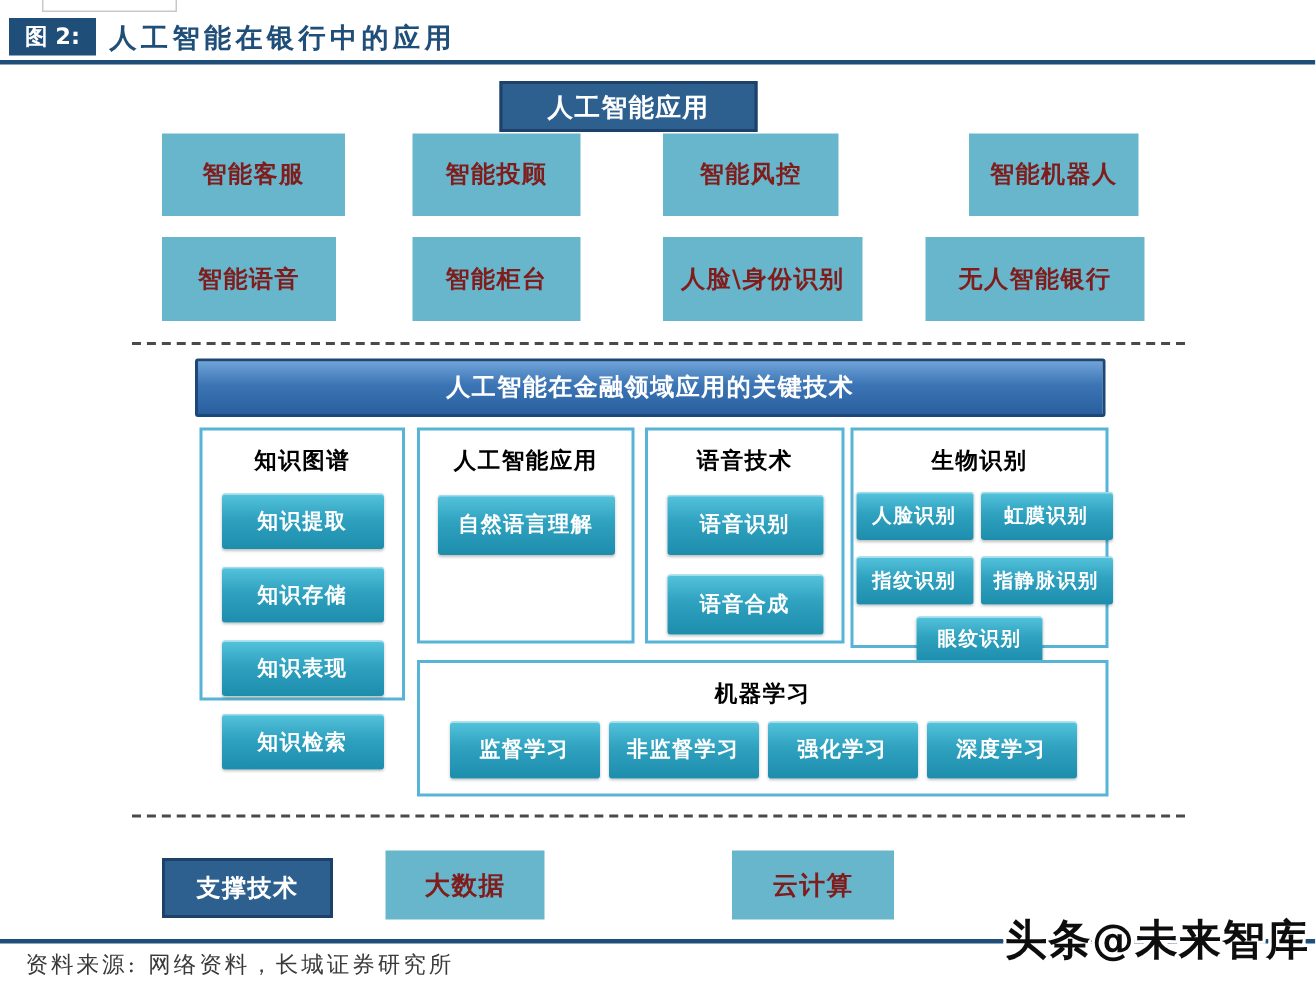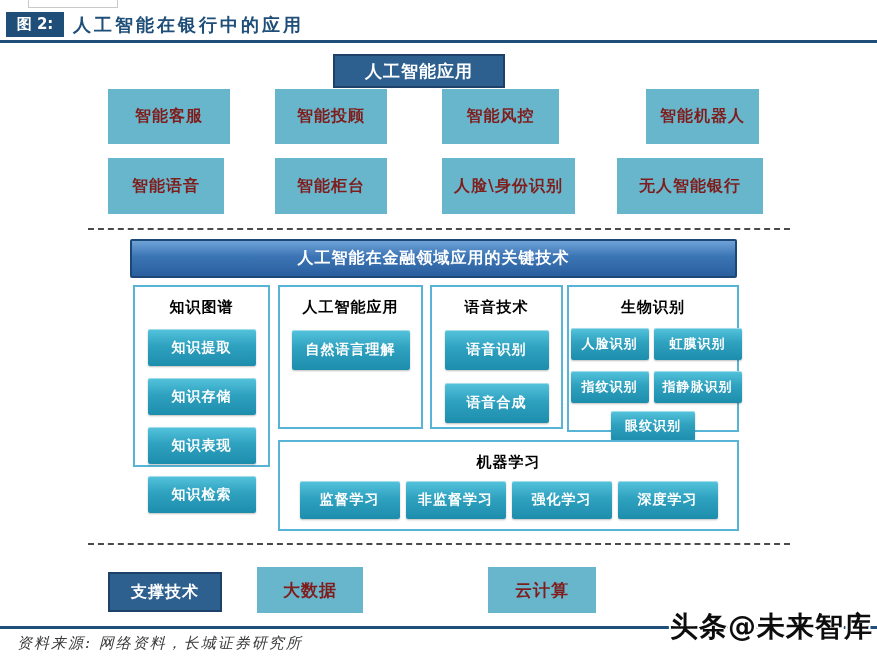--- a/index.html
+++ b/index.html
@@ -66,21 +66,21 @@
   .ml-row{display:flex;justify-content:center;gap:6px;margin-top:9px;}
   .ml-btn{width:100px;height:38px;margin:0;}
   
   .support-box{left:108px;top:572px;width:110px;height:36px;font-size:16px;}
   .b1{left:257px;top:567px;width:106px;height:46px;font-size:17px;}
   .b2{left:488px;top:567px;width:108px;height:46px;font-size:17px;}
   
   .footer-rule{position:absolute;left:0;top:626px;width:877px;height:3px;background:#1f4e79;}
   .source{
     position:absolute;left:17px;top:634px;font-family:"DejaVu Serif","Liberation Serif",serif;
-    font-style:italic;font-size:15px;color:#3a3a3a;letter-spacing:2px;
+    font-size:15px;color:#3a3a3a;letter-spacing:2px;
   }
   .watermark{
     position:absolute;right:4px;top:608px;font-size:28px;font-weight:bold;color:#0d0d0d;letter-spacing:1px;z-index:5;
     text-shadow:-2px -2px 0 #fff,2px -2px 0 #fff,-2px 2px 0 #fff,2px 2px 0 #fff,0 -2px 0 #fff,0 2px 0 #fff,-2px 0 0 #fff,2px 0 0 #fff;
   }
 </style>
 </head>
 <body>
 
 <div class="page">

